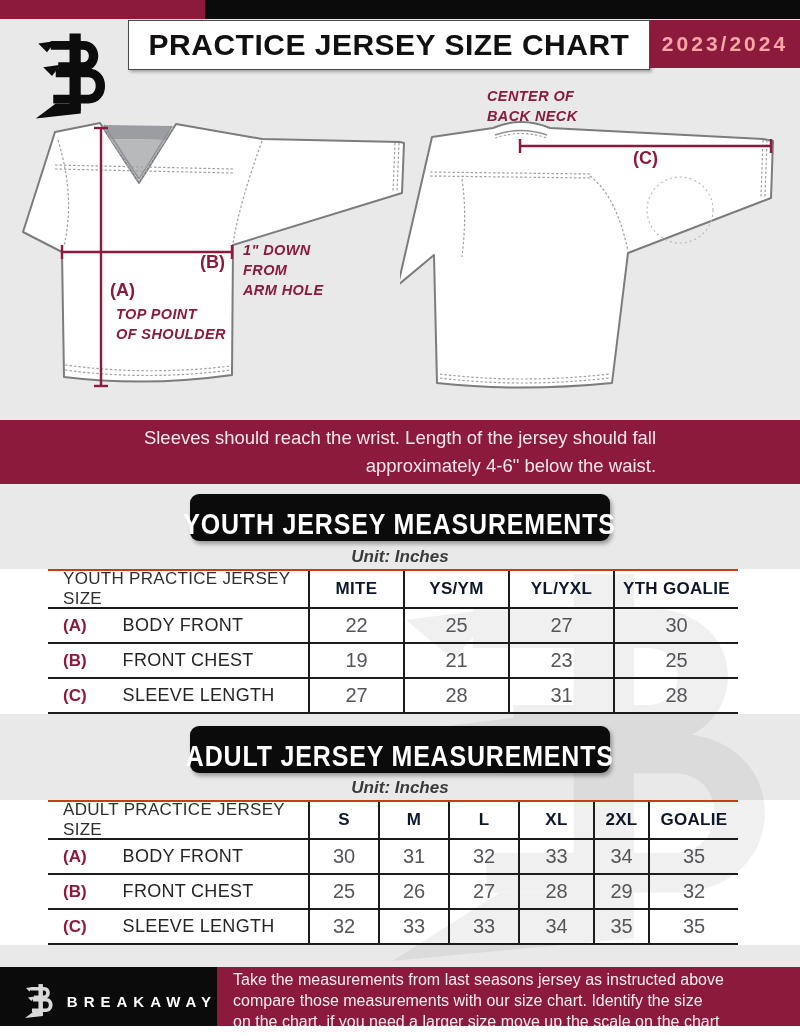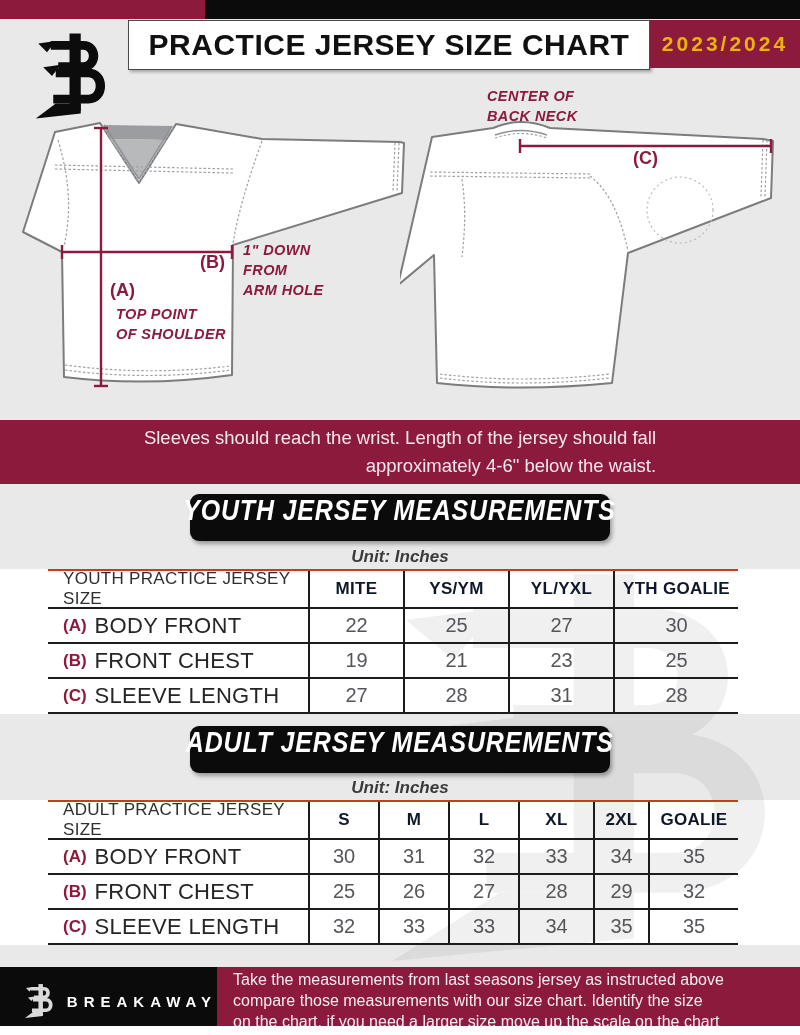--- a/index.html
+++ b/index.html
@@ -9,54 +9,54 @@
   .strip{position:absolute;top:0;height:19px;}
   .strip.maroon{left:0;width:205px;background:#8B1A3D;}
   .strip.black{left:205px;width:595px;background:#0b0b0b;}
   .logo-box{position:absolute;left:26px;top:26px;width:92px;height:100px;}
   .title-box{position:absolute;left:128px;top:20px;width:520px;height:48px;background:#ffffff;
              border:1px solid #4a4a4a;box-shadow:2px 2px 3px rgba(0,0,0,.3);
              display:flex;align-items:center;justify-content:center;}
   .title-box span{font-size:30px;font-weight:bold;letter-spacing:.5px;color:#111;white-space:nowrap;}
   .year-box{position:absolute;left:650px;top:20px;width:150px;height:48px;background:#8B1A3D;
             display:flex;align-items:center;justify-content:center;}
-  .year-box span{color:#eab308;font-size:21px;font-weight:bold;letter-spacing:3px;font-stretch:condensed;white-space:nowrap;}
+  .year-box span{color:#fca5a5;font-size:21px;font-weight:bold;letter-spacing:3px;font-stretch:condensed;white-space:nowrap;}
   
   .diagram{position:absolute;left:0;top:80px;width:800px;height:340px;}
   .diagram svg{position:absolute;overflow:hidden;}
   .dg-label{position:absolute;color:#8B1A3D;font-weight:bold;font-size:18px;}
   .dg-note{position:absolute;color:#8B1A3D;font-style:italic;font-weight:600;font-size:14.5px;
            line-height:1.38;letter-spacing:.4px;white-space:pre-line;}
   
   .banner{position:absolute;left:0;top:420px;width:800px;height:64px;background:#8B1A3D;
           display:flex;align-items:center;justify-content:center;text-align:right;}
   .banner span{color:#f3e8ec;font-size:18.5px;line-height:1.5;white-space:pre-line;}
   
   .pill{position:absolute;left:190px;width:420px;height:47px;background:#0b0b0b;border-radius:9px;
-        box-shadow:2px 3px 4px rgba(0,0,0,.35);display:flex;align-items:flex-start;justify-content:center;z-index:3;font-style:italic;}
+        box-shadow:2px 3px 4px rgba(0,0,0,.35);display:flex;align-items:flex-end;justify-content:center;z-index:3;}
   .pill span{color:#fff;font-size:29px;font-weight:bold;letter-spacing:1px;font-stretch:condensed;
              display:inline-block;transform:scaleX(.86);white-space:nowrap;}
   .unit{position:absolute;left:0;width:800px;text-align:center;color:#3a3a3a;font-size:17px;
         font-style:italic;font-weight:600;z-index:3;}
   
   .white-band{position:absolute;left:0;width:800px;background:#ffffff;z-index:0;}
   .watermark{position:absolute;left:352px;top:540px;width:470px;height:455px;opacity:.055;z-index:1;
              pointer-events:none;}
   .sizetable{position:absolute;left:48px;width:690px;border-top:2px solid #c2410c;z-index:2;}
   .tr{display:grid;border-bottom:2px solid #1c1c1c;}
   .youth-cols{grid-template-columns:260px 95px 105px 105px 125px;}
   .adult-cols{grid-template-columns:260px 70px 70px 70px 75px 55px 90px;}
   .td{display:flex;align-items:center;justify-content:center;height:33px;}
   .thead .td{height:36px;}
   .td.labelcol{justify-content:flex-start;padding-left:15px;}
   .td:not(.labelcol){border-left:2px solid #1c1c1c;}
   .th{font-weight:bold;font-size:17px;color:#0f172a;font-stretch:condensed;letter-spacing:.3px;}
   .th-left{font-size:17px;color:#2f2f2f;letter-spacing:.3px;}
   .rowkey{color:#8B1A3D;font-weight:bold;font-size:17px;margin-right:8px;font-stretch:condensed;}
-  .rowlbl{color:#252525;font-size:22px;letter-spacing:.3px;font-stretch:condensed;}
+  .rowlbl{color:#252525;font-size:18px;letter-spacing:.3px;font-stretch:condensed;margin-left:28px;}
   .num{font-size:20px;color:#55565a;font-stretch:condensed;}
   
   .footer{position:absolute;left:0;top:967px;width:800px;height:68px;background:#8B1A3D;}
   .footer-black{position:absolute;left:0;top:0;width:217px;height:68px;background:#0b0b0b;
                 display:flex;align-items:center;}
   .footer-brand{color:#fff;font-size:15px;font-weight:bold;letter-spacing:6px;margin-left:10px;white-space:nowrap;}
   .footer-note{position:absolute;left:233px;top:3px;width:560px;color:#f5ecef;font-size:16px;
                line-height:1.3;white-space:pre-line;}
 </style>
 </head>

